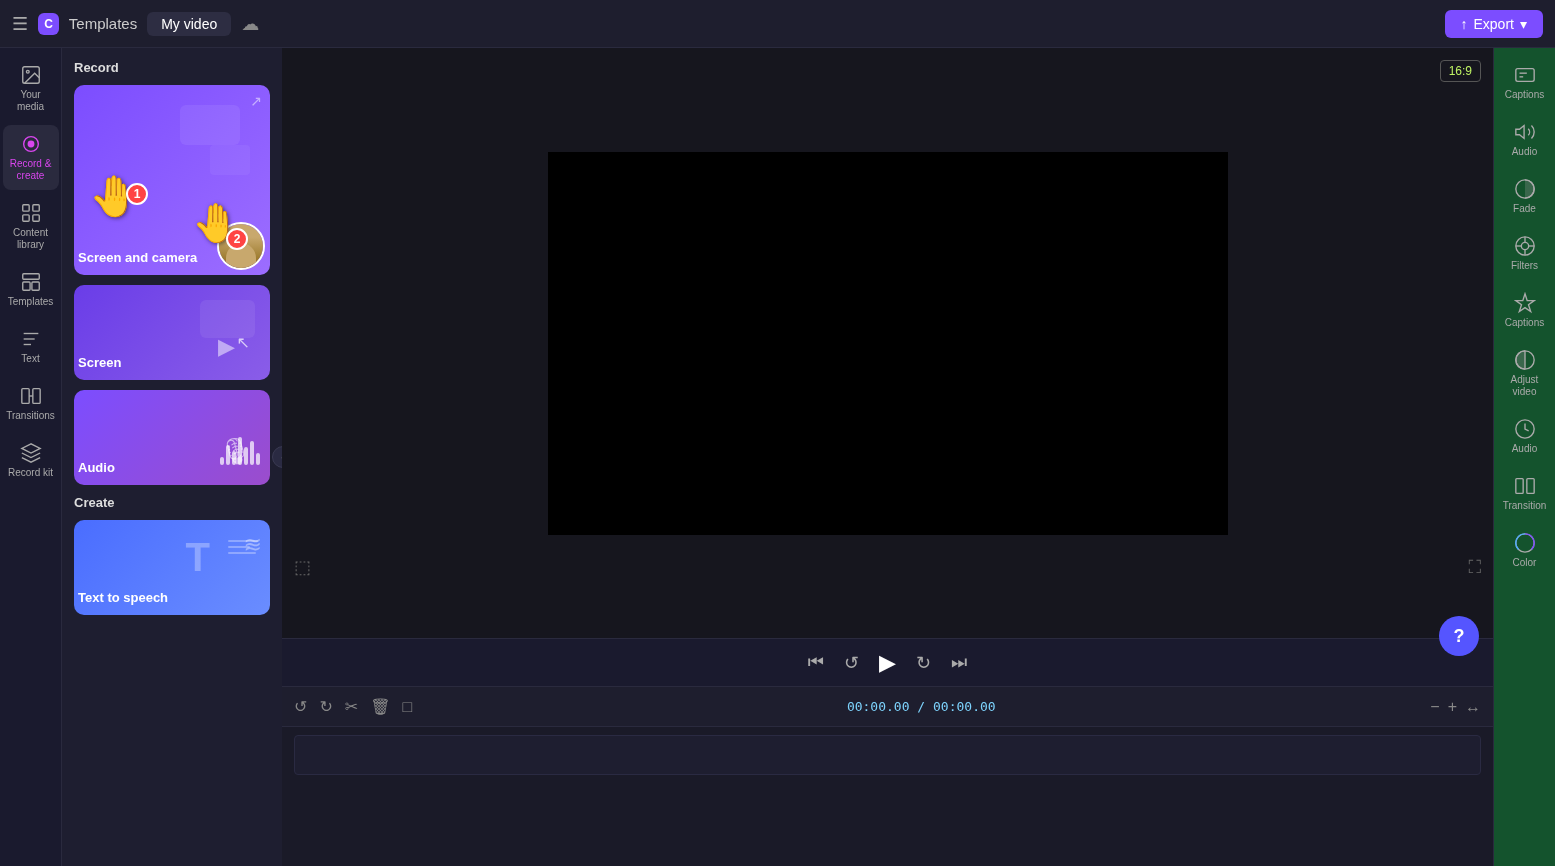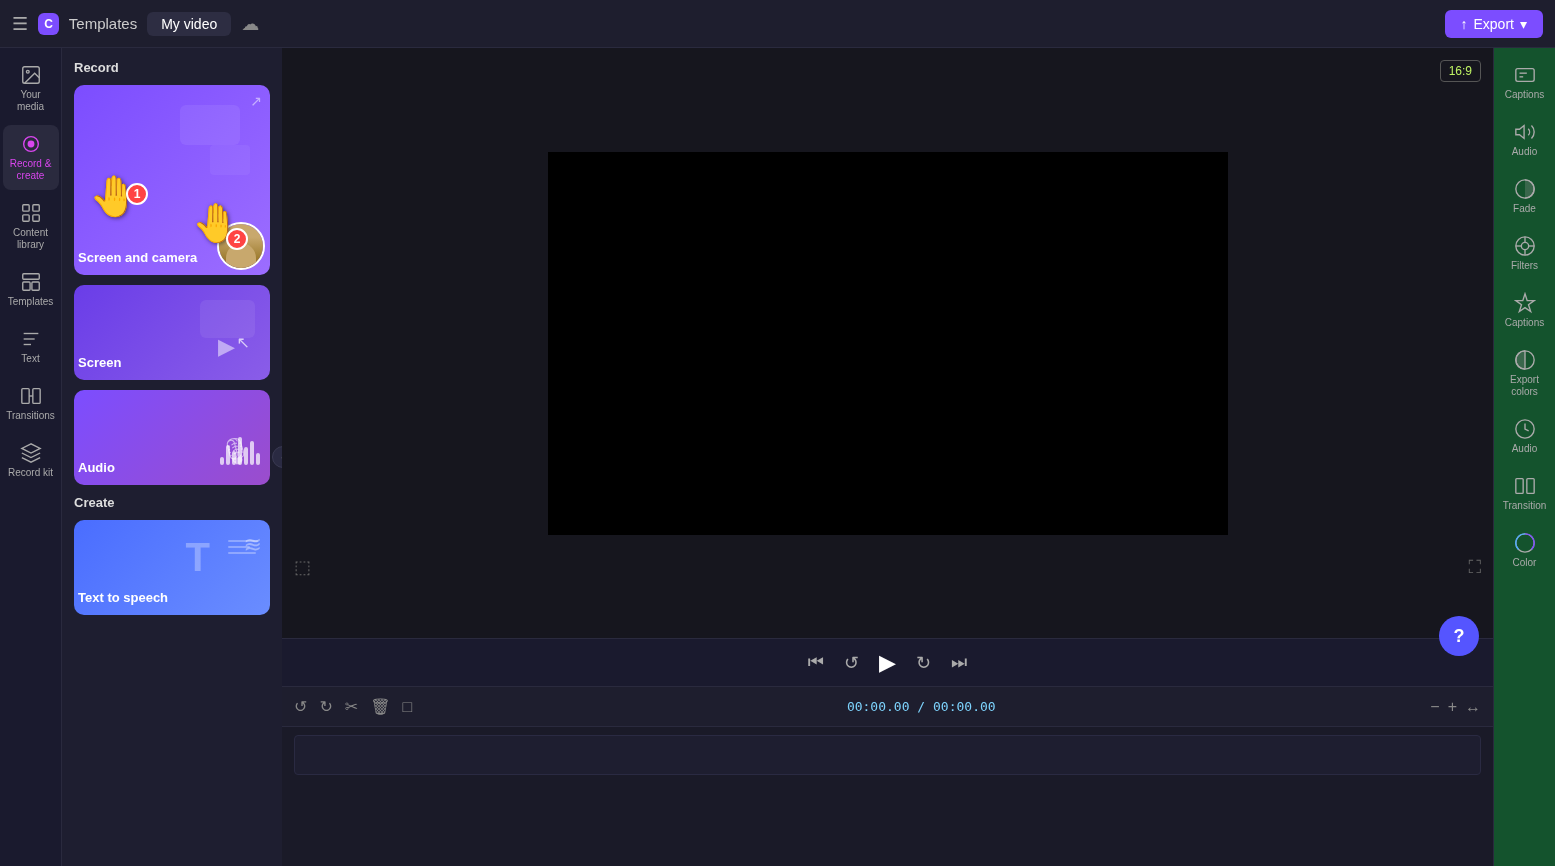--- a/index.html
+++ b/index.html
@@ -635,21 +635,21 @@
       </svg>
       <span class="right-item-label">Captions</span>
     </div>
 
     <div class="right-item">
       <svg viewBox="0 0 24 24" fill="none" stroke="currentColor" stroke-width="1.5">
         <circle cx="12" cy="12" r="10"></circle>
         <path d="M12 2a10 10 0 0 0 0 20" fill="rgba(150,150,150,0.3)"></path>
         <line x1="12" y1="2" x2="12" y2="22"></line>
       </svg>
-      <span class="right-item-label">Export colors</span>
+      <span class="right-item-label">Adjust video</span>
     </div>
 
     <div class="right-item">
       <svg viewBox="0 0 24 24" fill="none" stroke="currentColor" stroke-width="1.5">
         <circle cx="12" cy="12" r="10"></circle>
         <polyline points="12,6 12,12 16,14"></polyline>
       </svg>
       <span class="right-item-label">Audio</span>
     </div>
 

